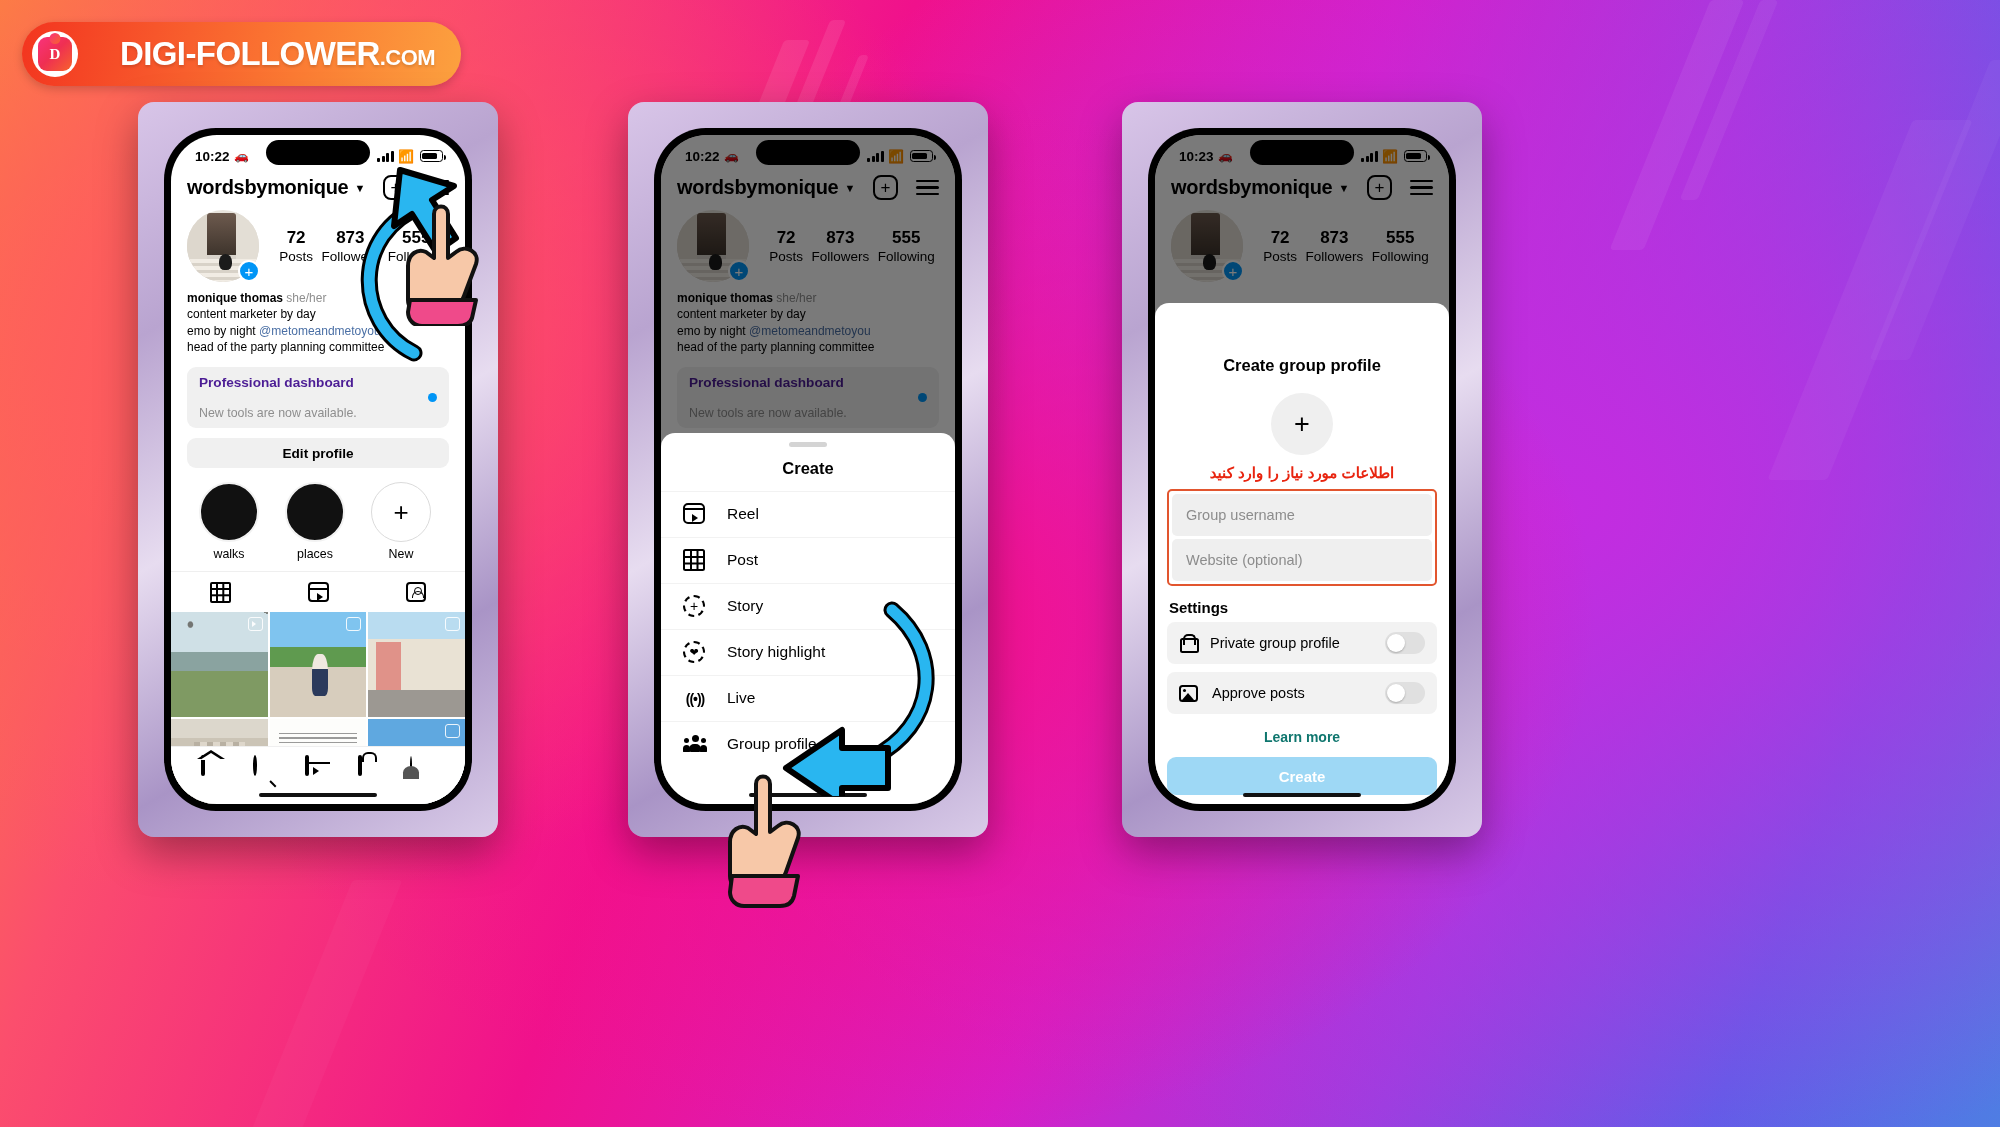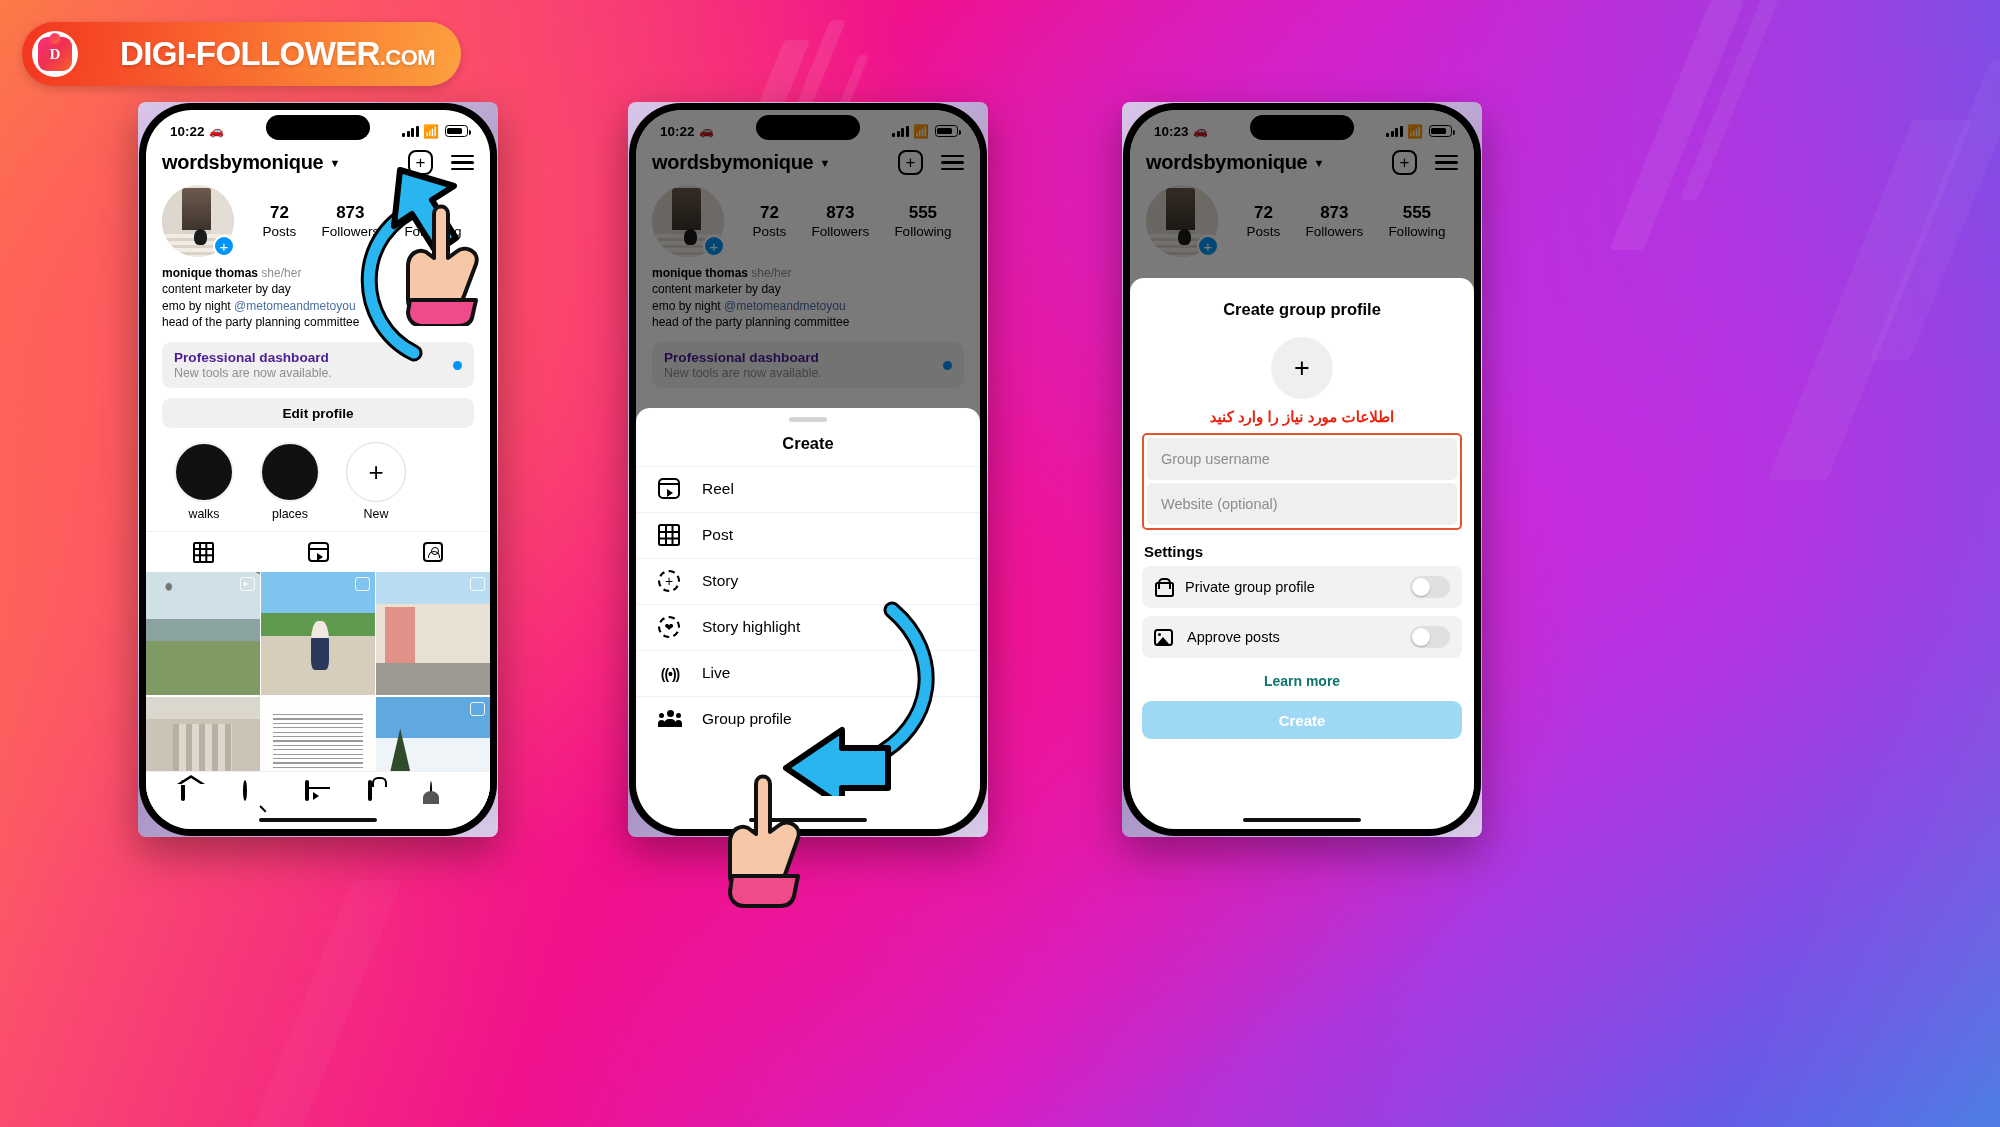--- a/index.html
+++ b/index.html
@@ -44,21 +44,21 @@
     content:""; position:absolute; top:2px; left:50%; transform:translateX(-50%);
     width:11px; height:11px; border-radius:50%;
     background:linear-gradient(135deg,#f9337c,#f7632c);
   }
   .logo-text { font-size:33px; font-weight:bold; color:#fff; letter-spacing:-.6px;
                text-shadow:0 2px 3px rgba(0,0,0,.15); white-space:nowrap;margin-left:32px;}
   .logo-text .dom { font-size:22px; }
 
   
   .phone {
-    position:absolute; border-radius:8px; padding:1px;
+    position:absolute; border-radius:16px; padding:26px;
     background:linear-gradient(150deg,#d8c5e8 0%,#b9a4d0 25%,#e7dcf0 50%,#a994c6 75%,#d9cbe8 100%);
     box-shadow:0 16px 42px rgba(0,0,0,.35);
   }
   .phone-inner {
     width:100%; height:100%; border-radius:52px; background:#000; padding:7px;
     position:relative; overflow:hidden;
   }
   .screen {
     width:100%; height:100%; border-radius:46px; background:#fff;
     overflow:hidden; position:relative;
@@ -134,21 +134,21 @@
   .bio { padding:4px 16px 0 16px; font-size:12px; line-height:1.36; color:#000;}
   .bio .nm { font-weight:bold; }
   .bio .pron { color:#8e8e8e; }
   .bio .mention { color:#4a6fa5; }
 
   
   .dash-card {
     margin:12px 16px 0 16px; background:#f0f0f0; border-radius:9px; padding:8px 12px;
   }
   .dash-title { font-size:13.6px; font-weight:bold; color:#4c1d95; }
-  .dash-sub { font-size:12.4px; color:#8e8e8e; margin-top:1px; }
+  .dash-sub { font-size:12.4px; color:#8e8e8e; margin-top:16px; }
   .dash-dot { width:9px;height:9px;border-radius:50%;background:#0095f6; flex:0 0 auto;}
   .dash-flex{display:flex;align-items:center;}
   .dash-flex > div:first-child{flex:1;}
   .edit-btn {
     margin:10px 16px 0 16px; background:#f0f0f0; border-radius:9px;
     height:30px; display:flex; align-items:center; justify-content:center;
     font-size:13.6px; font-weight:bold; color:#000;
   }
 
   
@@ -281,21 +281,21 @@
   .mi-group .b2{width:7px;height:7px;border-radius:4px 4px 1px 1px;left:0px;top:10px;}
   .mi-group .h3{width:5px;height:5px;border-radius:50%;left:18px;top:3px;}
   .mi-group .b3{width:7px;height:7px;border-radius:4px 4px 1px 1px;left:17px;top:10px;}
 
   
   .gsheet {
     position:absolute; left:0; right:0; bottom:0; top:168px; background:#fff; z-index:20;
     border-radius:14px 14px 0 0; overflow:hidden; display:flex; flex-direction:column;
   }
   .gsheet-title { text-align:center; font-size:16.5px; font-weight:bold; color:#000;
-    padding:22px 0 0 0; }
+    padding:22px 0 0 0;margin-top:31px; }
   .g-avatar { width:62px;height:62px;border-radius:50%;background:#efefef;margin:18px auto 0 auto;
     display:flex;align-items:center;justify-content:center;font-size:27px;font-weight:200;color:#000;}
   .fa-note { text-align:center; color:#e8240f; font-weight:bold; font-size:15px;
     margin-top:9px; direction:rtl; }
   .field-box { margin:7px 12px 0 12px; border:2.6px solid #e2552e; border-radius:5px;
     padding:3px 3px 3px 3px; }
   .field { background:#efefef; border-radius:5px; height:42px; display:flex; align-items:center;
     padding:0 14px; font-size:14.5px; color:#8c8c8c; margin-bottom:3px; }
   .field:last-child{margin-bottom:0;}
   .settings-h { font-size:15px; font-weight:bold; color:#000; padding:13px 14px 6px 14px; }

